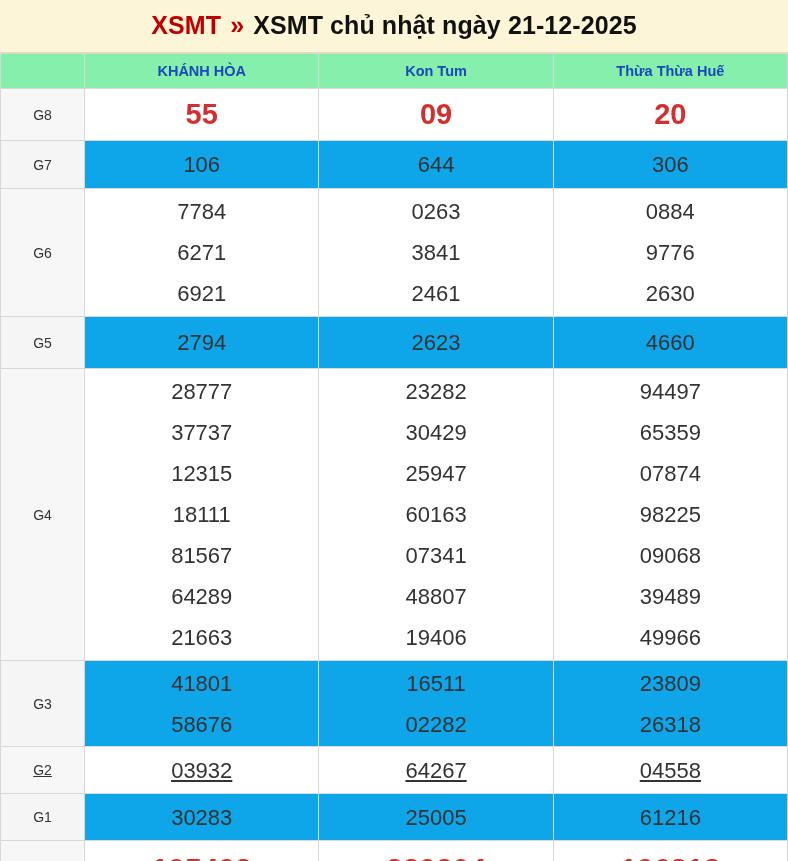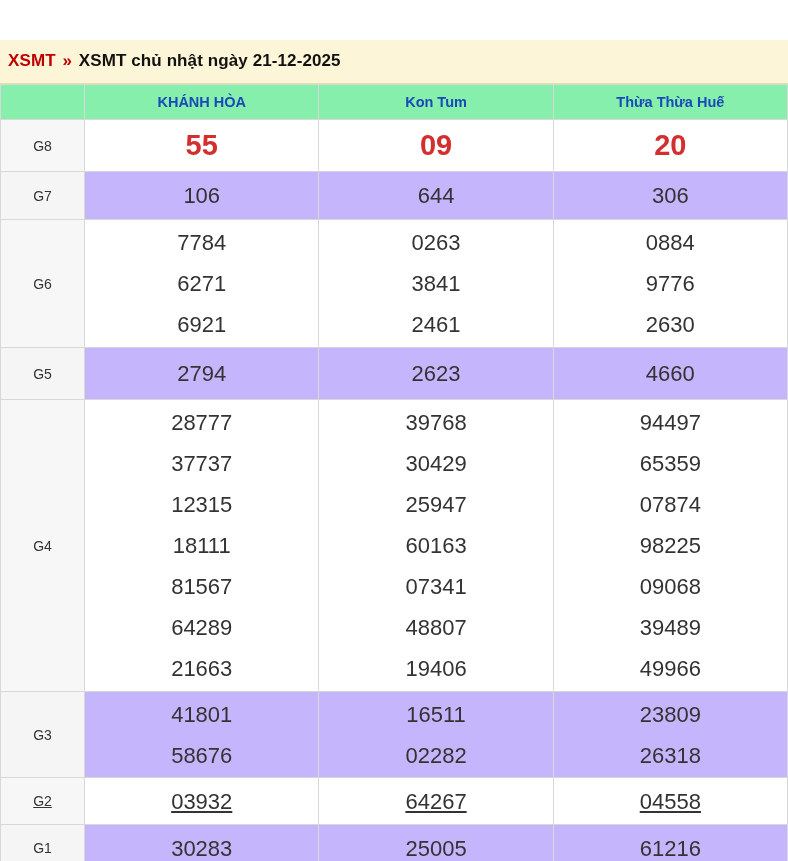--- a/index.html
+++ b/index.html
@@ -12,25 +12,25 @@
     font-family: "Liberation Sans", sans-serif;
     color: #333333;
   }
   .page {
     width: 788px;
     box-sizing: border-box;
   }
   .header-bar {
     background: #fdf5d8;
     border-bottom: 1px solid #e8dca8;
+    text-align: center;
     padding: 11px 8px 12px 8px;
-    font-size: 17px;
+    font-size: 25px;
     font-weight: bold;
     letter-spacing: 0.1px;
-    margin-top: 40px;
   }
   .header-bar .lead {
     color: #c00000;
   }
   .header-bar .sep {
     color: #c00000;
     font-weight: bold;
     padding: 0 2px;
   }
   .header-bar .mid {
@@ -85,21 +85,21 @@
   tr.row-g7 td { height: 45px; }
   tr.row-g6 td { height: 125px; }
   tr.row-g5 td { height: 49px; }
   tr.row-g4 td { height: 289px; }
   tr.row-g3 td { height: 83px; }
   tr.row-g2 td { height: 44px; text-decoration: underline; }
   tr.row-g1 td { height: 44px; }
   tr.row-db td.val { font-size: 30px; color: #d32f2f; font-weight: bold; }
   tr.row-db td { height: 53px; }
   tr.row-g5 td.val, tr.row-g2 td.val, tr.row-g1 td.val { font-size: 22px; }
-  tr.alt td { background: #c4b5fd; }
+  tr.alt td { background: #0ea5e9; }
   tr.alt td.label { background: #f5f5f5; }
 </style>
 </head>
 <body>
 
 <div class="page">
 
   <div class="header-bar">
     <span class="lead">XSMT</span>
     <span class="sep">»</span>
@@ -214,21 +214,21 @@
             <div class="num">37737</div>
             <div class="num">12315</div>
             <div class="num">18111</div>
             <div class="num">81567</div>
             <div class="num">64289</div>
             <div class="num">21663</div>
           </div>
         </td>
         <td class="val">
           <div class="stack">
-            <div class="num">39768</div>
+            <div class="num">23282</div>
             <div class="num">30429</div>
             <div class="num">25947</div>
             <div class="num">60163</div>
             <div class="num">07341</div>
             <div class="num">48807</div>
             <div class="num">19406</div>
           </div>
         </td>
         <td class="val">
           <div class="stack">

